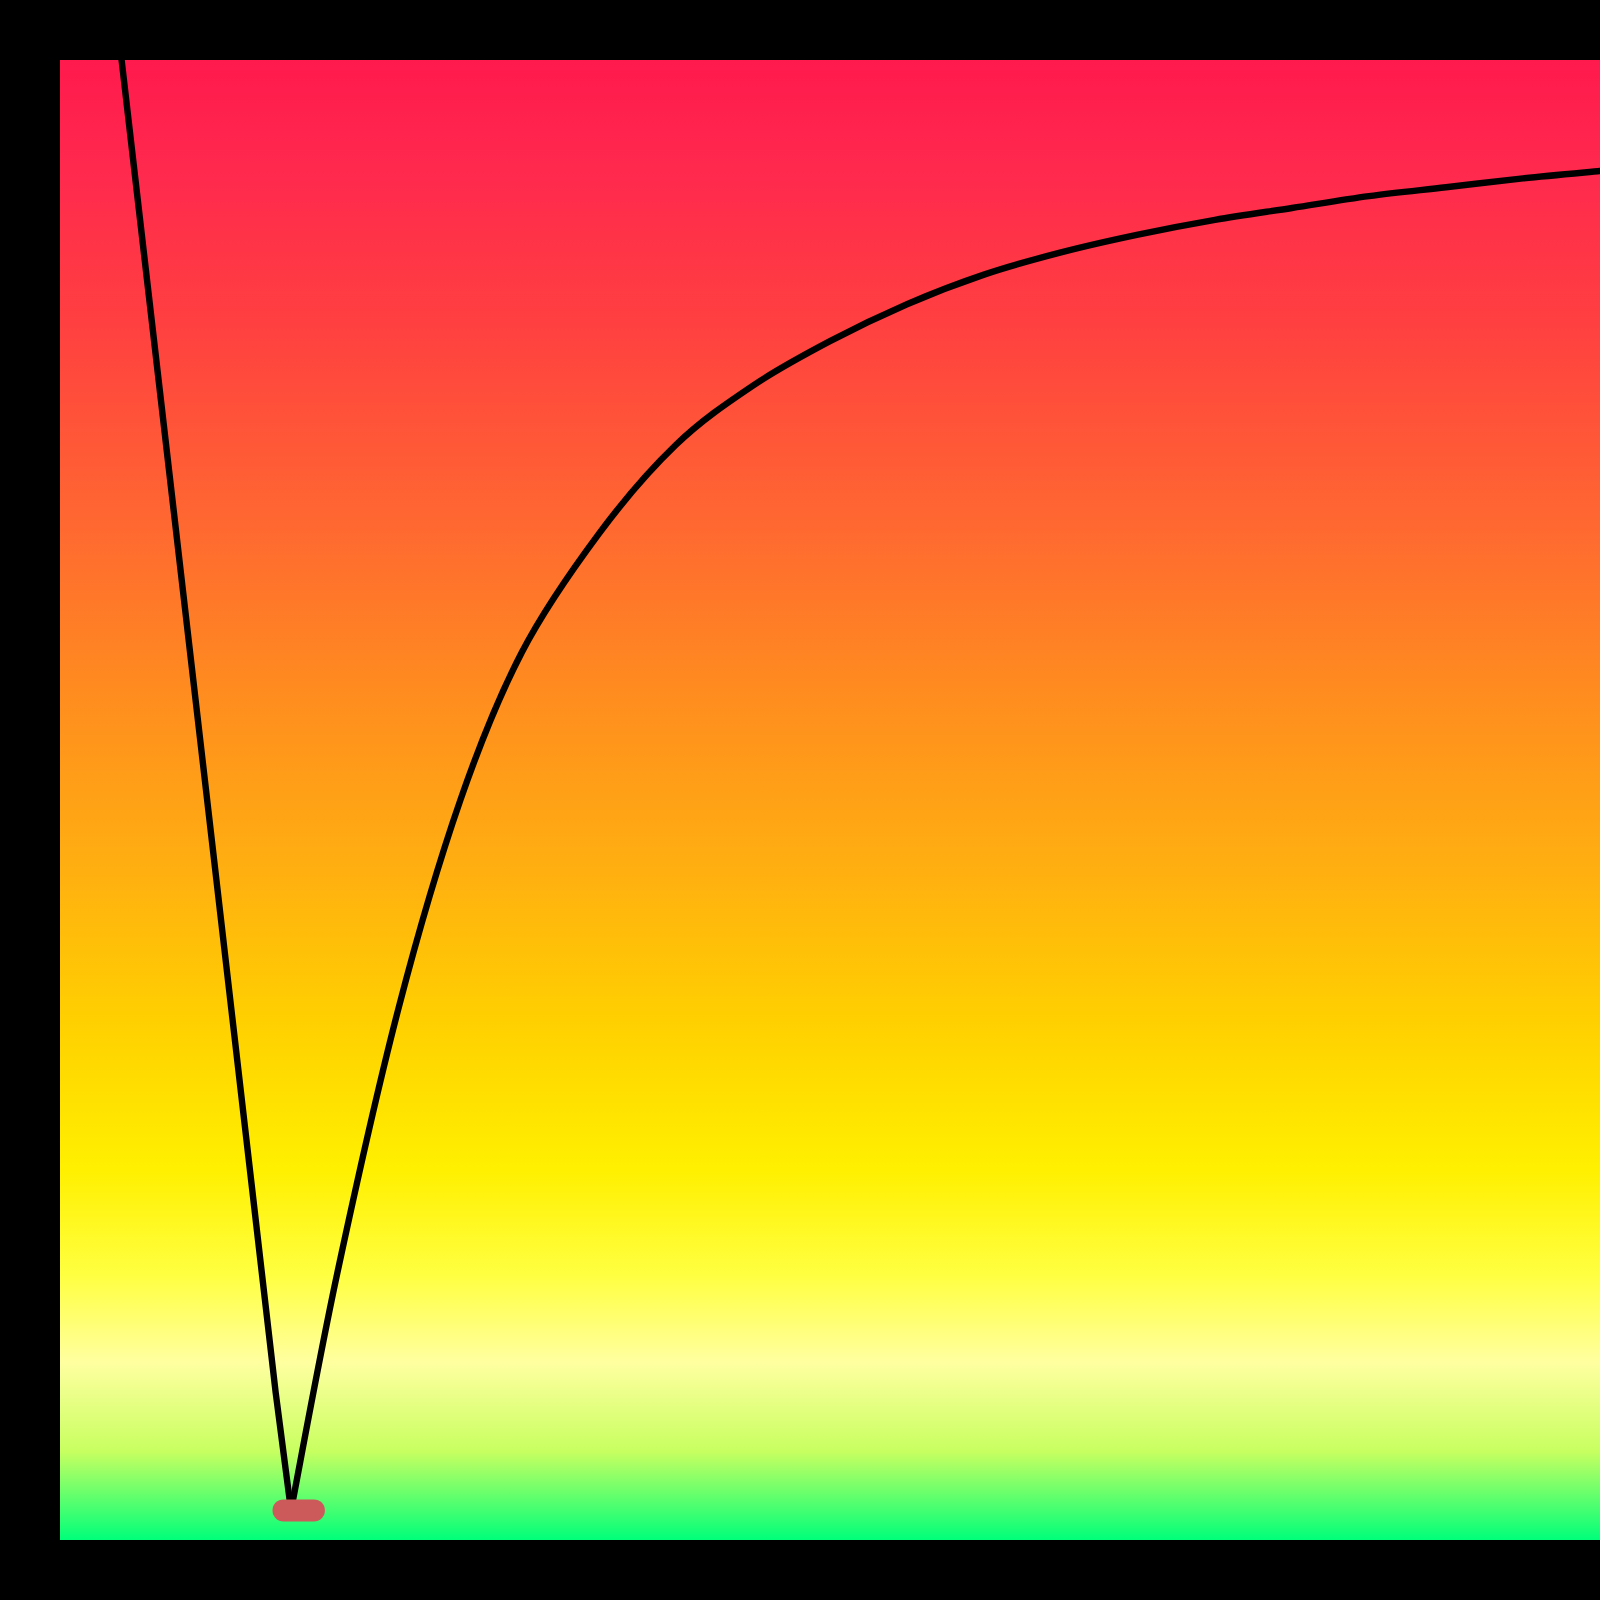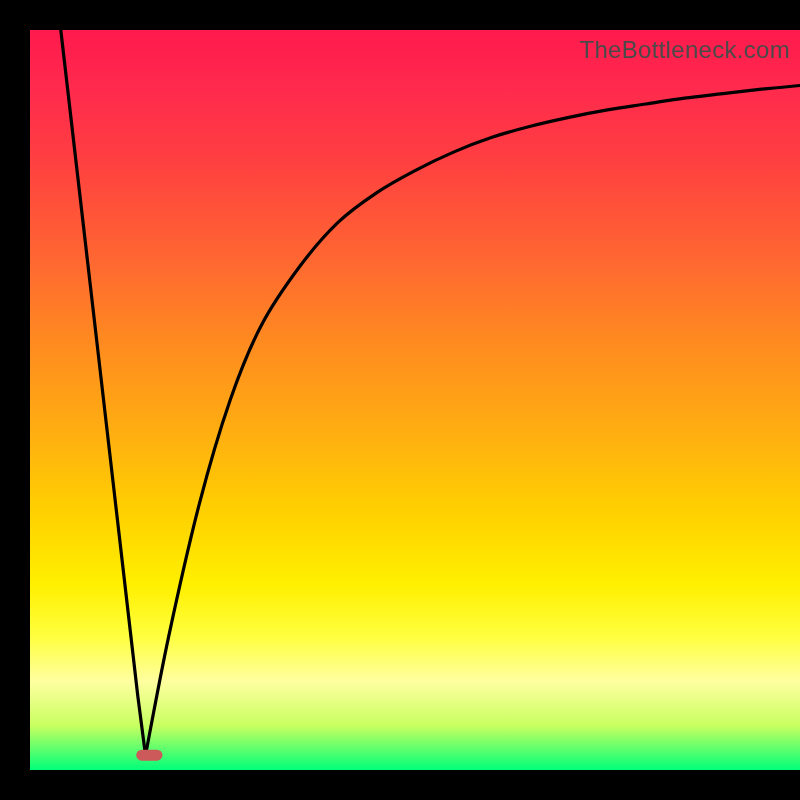--- a/index.html
+++ b/index.html
@@ -54,20 +54,19 @@
     top: 0;
     width: 100%;
     height: 100%;
   }
 </style>
 </head>
 <body>
 
 <div class="frame">
   <div class="plot-area">
-    <div class="watermark">TheBottleneck.com</div>
     <svg class="curve" id="curve-svg" viewBox="0 0 770 740" preserveAspectRatio="none">
         <path d="M 30.80 0.00 L 46.20 133.20 L 61.60 266.40 L 77.00 399.60 L 92.40 532.80 L 107.80 666.00 L 115.50 725.20" fill="none" stroke="#000" stroke-width="3.2" stroke-linecap="round" stroke-linejoin="round"></path>
         <path d="M 115.50 725.20 C 119.35 705.47, 129.62 648.73, 138.60 606.80 C 147.58 564.87, 159.13 513.07, 169.40 473.60 C 179.67 434.13, 189.93 399.60, 200.20 370.00 C 210.47 340.40, 219.45 318.20, 231.00 296.00 C 242.55 273.80, 256.67 254.07, 269.50 236.80 C 282.33 219.53, 295.17 204.73, 308.00 192.40 C 320.83 180.07, 333.67 171.43, 346.50 162.80 C 359.33 154.17, 372.17 147.38, 385.00 140.60 C 397.83 133.82, 410.67 127.65, 423.50 122.10 C 436.33 116.55, 449.17 111.62, 462.00 107.30 C 474.83 102.98, 487.67 99.53, 500.50 96.20 C 513.33 92.87, 526.17 90.03, 539.00 87.32 C 551.83 84.61, 564.67 82.14, 577.50 79.92 C 590.33 77.70, 603.17 75.97, 616.00 74.00 C 628.83 72.03, 641.67 69.81, 654.50 68.08 C 667.33 66.35, 680.17 65.12, 693.00 63.64 C 705.83 62.16, 718.67 60.56, 731.50 59.20 C 744.33 57.84, 763.58 56.12, 770.00 55.50" fill="none" stroke="#000" stroke-width="3.2" stroke-linecap="round" stroke-linejoin="round"></path>
         <rect x="106.26" y="719.70" width="26.18" height="11" rx="5.5" ry="5.5" fill="#cc5a5a"></rect>
       </svg>
   </div>
 </div>
 
 </body></html>

